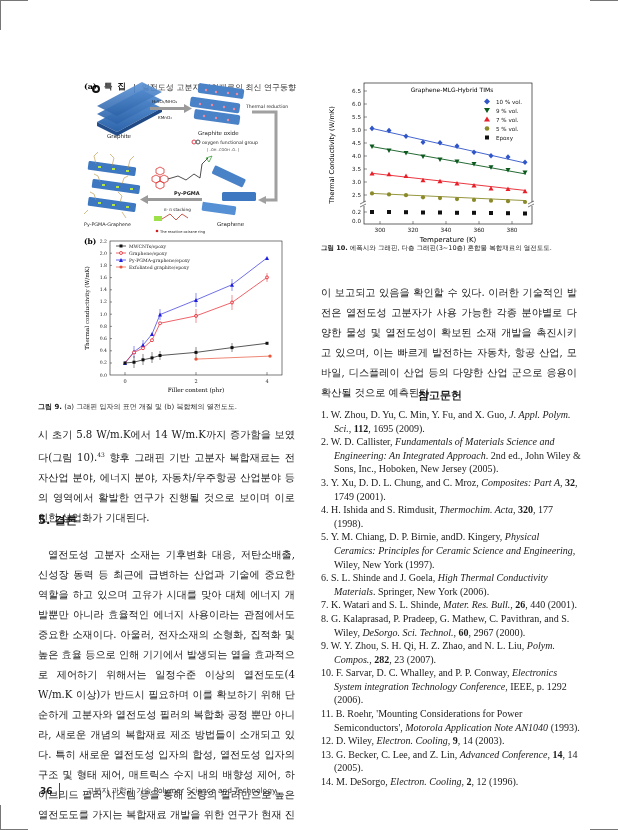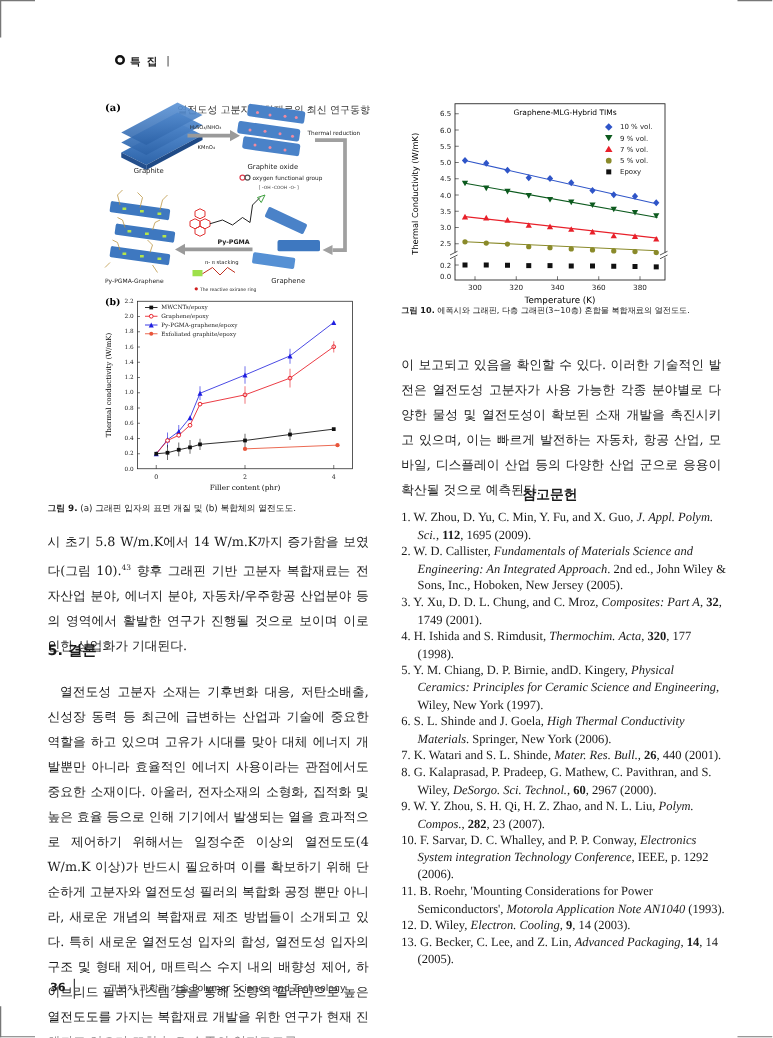--- a/index.html
+++ b/index.html
@@ -1,19 +1,19 @@
 <!DOCTYPE html>
 <html><head>
 <meta charset="utf-8">
 <style>
   * { box-sizing: border-box; margin: 0; padding: 0; }
   html, body { width: 618px; height: 830px; background: #fff; overflow: hidden; }
   body { position: relative; font-family: "DejaVu Serif", serif; color: #1a1a1a; }
   .crop { position: absolute; background: #777; }
-  .header { position: absolute; left: 52px; top: 44px; font-family: "DejaVu Sans", sans-serif; font-size: 8.5px; display: flex; align-items: flex-start; gap: 4px; padding-left: 40px; }
+  .header { position: absolute; left: 52px; top: 44px; font-family: "DejaVu Sans", sans-serif; font-size: 8.5px; display: flex; align-items: flex-end; gap: 4px; padding-left: 40px; }
   .header .bullet { width: 8px; height: 8px; border: 2px solid #111; border-radius: 50%; display: inline-block; }
   .header .kind { font-weight: bold; letter-spacing: 1px; }
   .header .sep { color: #333; margin: 0 2px; }
   .header .title { color: #333; font-size: 8px; margin-top: 38px; }
 
   .fig9 { position: absolute; left: 82px; top: 80px; width: 222px; height: 320px; }
   .fig9a { position: absolute; left: 0; top: 0; width: 222px; height: 155px; font-family: "DejaVu Sans", sans-serif; }
   .fig9b { position: absolute; left: 0; top: 155px; width: 222px; height: 160px; }
   .cap9 { position: absolute; left: 38px; top: 402px; font-family: "DejaVu Sans", sans-serif; font-size: 7px; }
   .cap10 { position: absolute; left: 321px; top: 244px; font-family: "DejaVu Sans", sans-serif; font-size: 6.5px; }
@@ -437,20 +437,21 @@
     <li><span>3.</span> <span>Y. Xu, D. D. L. Chung, and C. Mroz, </span><i>Composites: Part A</i>, <b>32</b><span>, 1749 (2001).</span></li>
     <li><span>4.</span> <span>H. Ishida and S. Rimdusit, </span><i>Thermochim. Acta</i>, <b>320</b><span>, 177 (1998).</span></li>
     <li><span>5.</span> <span>Y. M. Chiang, D. P. Birnie, andD. Kingery, </span><i>Physical Ceramics: Principles for Ceramic Science and Engineering</i><span>, Wiley, New York (1997).</span></li>
     <li><span>6.</span> <span>S. L. Shinde and J. Goela, </span><i>High Thermal Conductivity Materials</i><span>. Springer, New York (2006).</span></li>
     <li><span>7.</span> <span>K. Watari and S. L. Shinde, </span><i>Mater. Res. Bull.</i>, <b>26</b><span>, 440 (2001).</span></li>
     <li><span>8.</span> <span>G. Kalaprasad, P. Pradeep, G. Mathew, C. Pavithran, and S. Wiley, </span><i>DeSorgo. Sci. Technol.</i>, <b>60</b><span>, 2967 (2000).</span></li>
     <li><span>9.</span> <span>W. Y. Zhou, S. H. Qi, H. Z. Zhao, and N. L. Liu, </span><i>Polym. Compos.</i>, <b>282</b><span>, 23 (2007).</span></li>
     <li><span>10.</span> <span>F. Sarvar, D. C. Whalley, and P. P. Conway, </span><i>Electronics System integration Technology Conference</i><span>, IEEE, p. 1292 (2006).</span></li>
     <li><span>11.</span> <span>B. Roehr, 'Mounting Considerations for Power Semiconductors', </span><i>Motorola Application Note AN1040</i><span> (1993).</span></li>
     <li><span>12.</span> <span>D. Wiley, </span><i>Electron. Cooling</i>, <b>9</b><span>, 14 (2003).</span></li>
-    <li><span>13.</span> <span>G. Becker, C. Lee, and Z. Lin, </span><i>Advanced Packaging</i>, <b>14</b><span>, 14 (2005).</span></li>
+    <li><span>13.</span> <span>G. Becker, C. Lee, and Z. Lin, </span><i>Advanced Conference</i>, <b>14</b><span>, 14 (2005).</span></li>
+    <li><span>14.</span> <span>M. DeSorgo, </span><i>Electron. Cooling</i>, <b>2</b><span>, 12 (1996).</span></li>
   </ul>
 
 <div class="footer">
   <span class="pg">36</span>
   <span class="bar"></span>
   <span class="jt">고분자 과학과 기술 Polymer Science and Technology</span>
 </div>
 
 </body></html>

